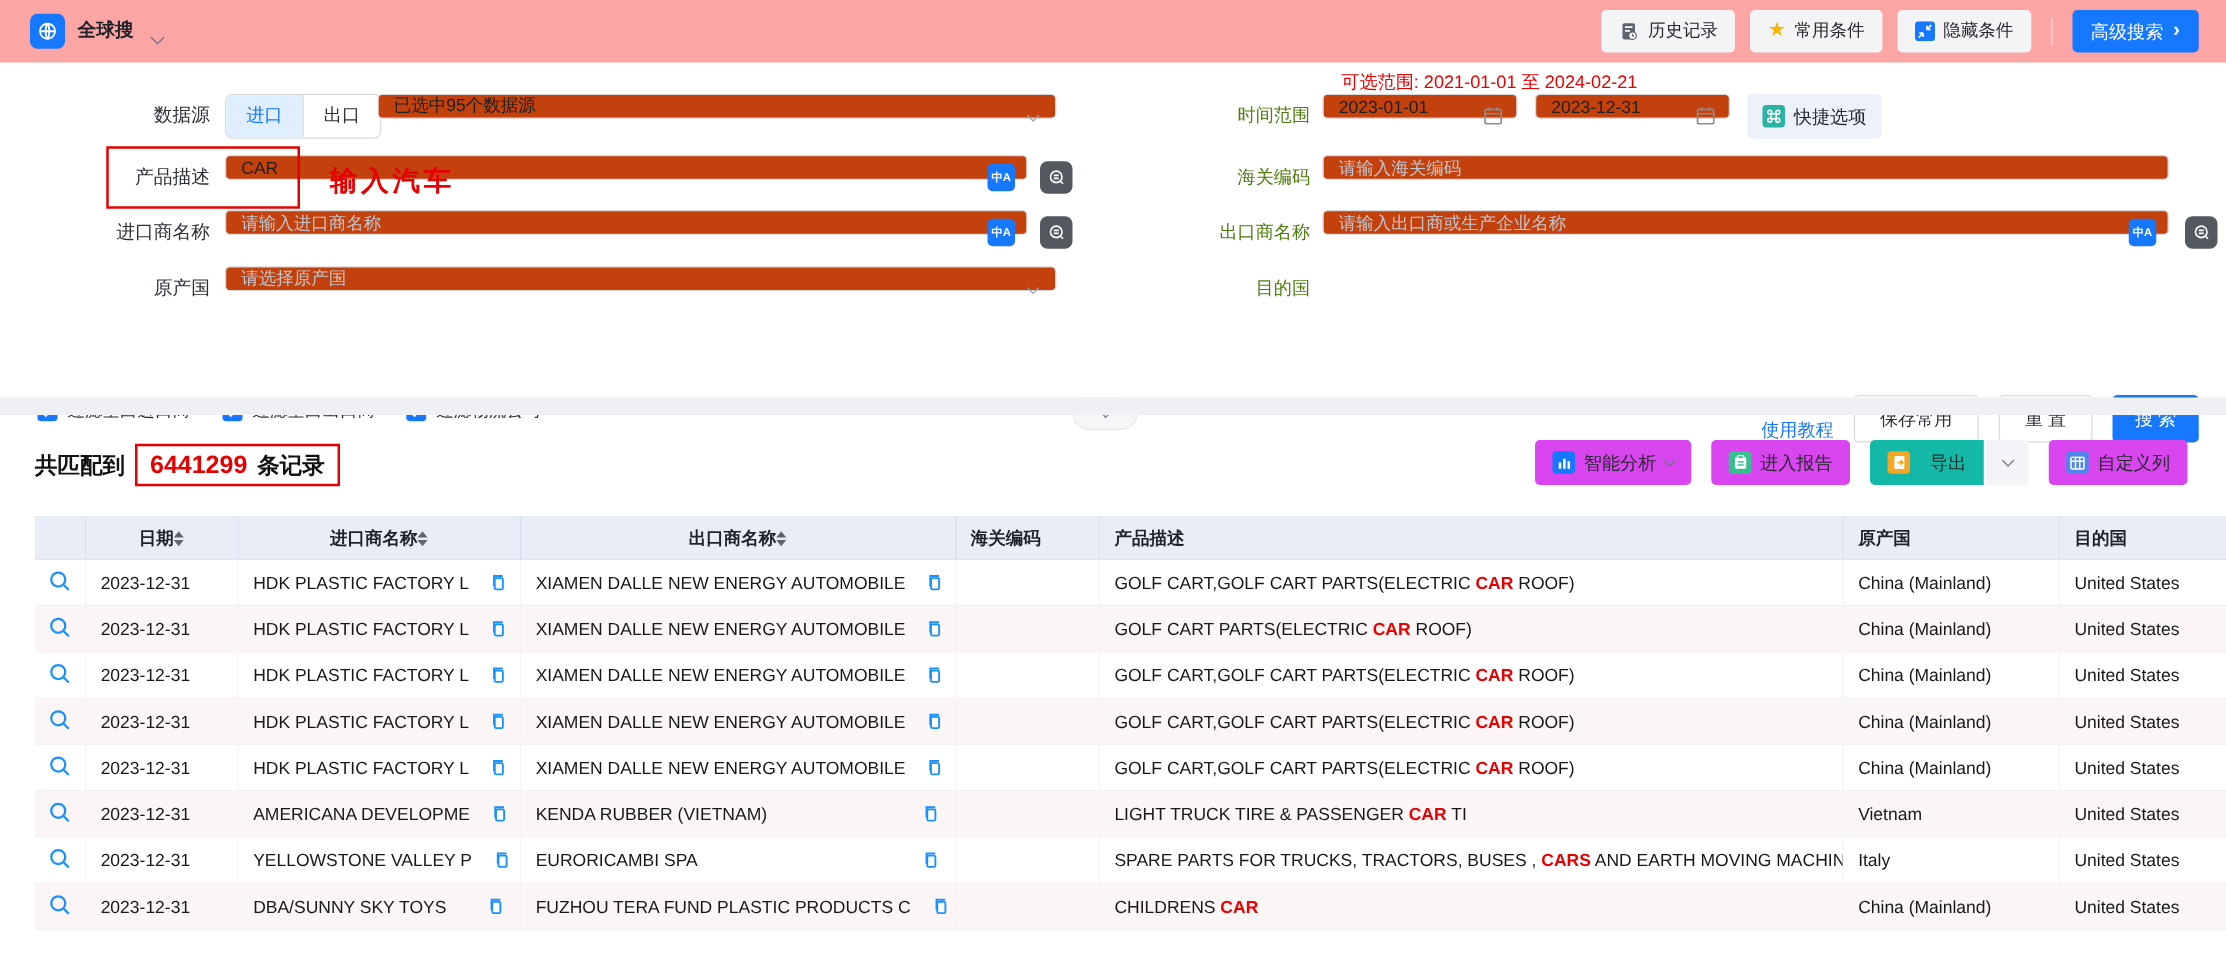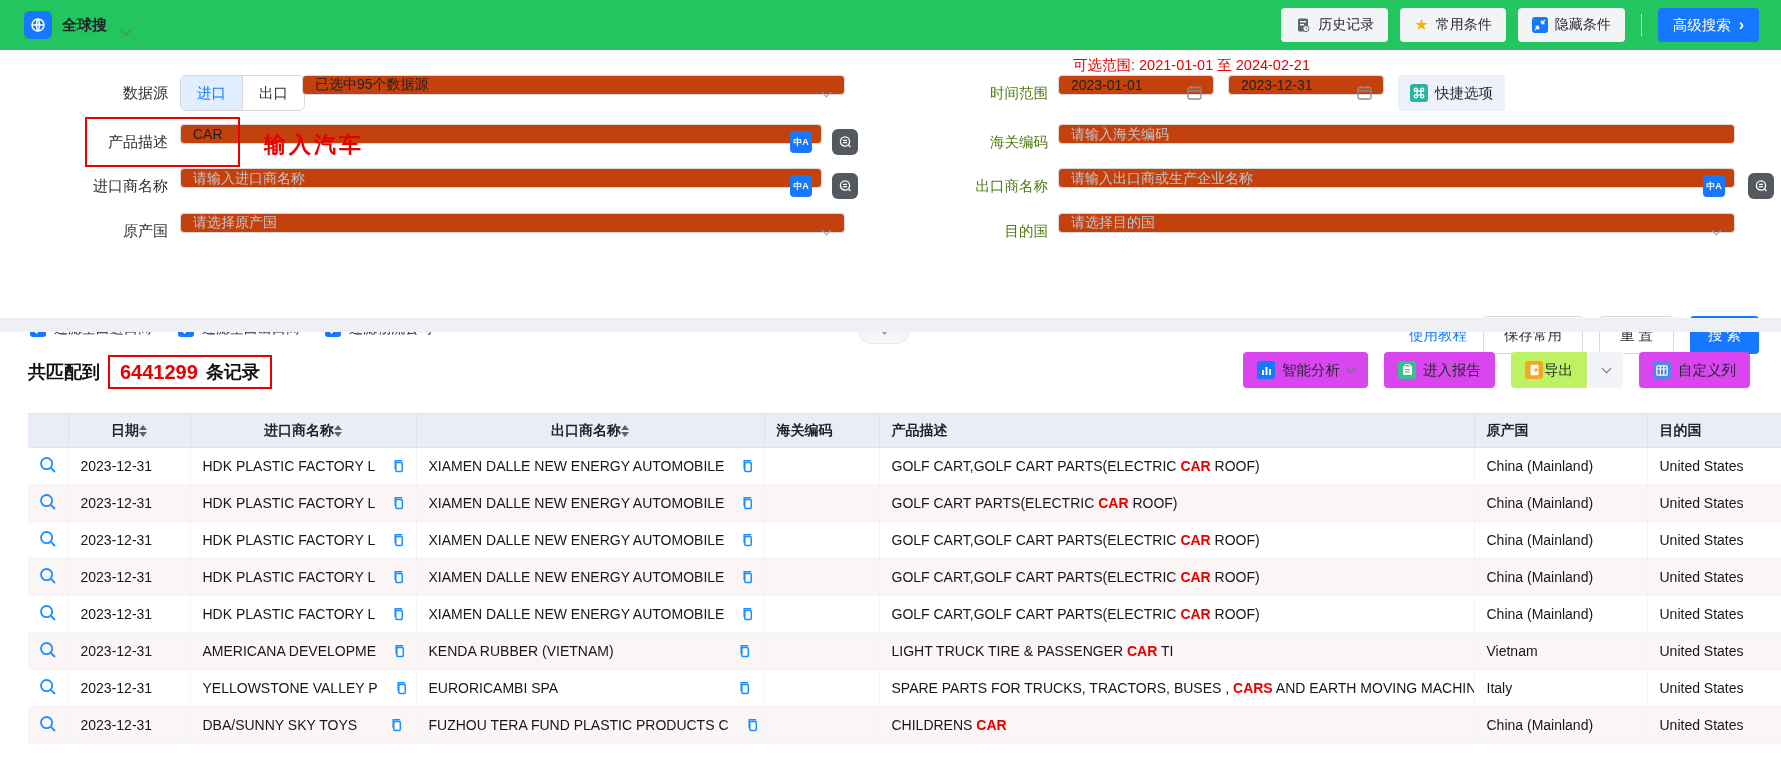--- a/index.html
+++ b/index.html
@@ -4,21 +4,21 @@
 <style>
   * { box-sizing: border-box; }
   html,body { margin:0; padding:0; }
   body {
     width:1781px; height:764px; overflow:hidden; position:relative;
     background:#fff; color:#1f2329;
     font-family:"Liberation Sans","DejaVu Sans",sans-serif; font-size:14px;
   }
 
   
-  .topbar { position:absolute; top:0; left:0; right:0; height:58px; background:#22c55e; border-bottom:1px solid #ebedf0; }
+  .topbar { position:absolute; top:0; left:0; right:0; height:58px; background:#fca5a5; border-bottom:1px solid #ebedf0; }
   .logo { position:absolute; left:24px; top:11px; width:28px; height:28px; background:#1677ff; border-radius:6px; display:flex; align-items:center; justify-content:center; }
   .app-title { position:absolute; left:62px; top:0; line-height:50px; font-size:15px; font-weight:600; color:#1f2329; }
   .title-chev { position:absolute; left:122px; top:21px; }
   .chev { width:8px; height:8px; border-right:1.6px solid #6b7280; border-bottom:1.6px solid #6b7280; transform:rotate(45deg); display:inline-block; }
   .topbar-right { position:absolute; right:22px; top:8px; display:flex; align-items:center; gap:12px; }
   .btn-light { height:34px; background:#f3f4f6; border:none; border-radius:4px; padding:0 14px; display:inline-flex; align-items:center; gap:7px; font-size:14px; color:#26292e; cursor:pointer; }
   .tb-divider { width:1px; height:22px; background:#e3e4e6; margin:0 4px; }
   .btn-primary { height:34px; background:#1677ff; color:#fff; border:none; border-radius:4px; padding:0 15px; display:inline-flex; align-items:center; gap:8px; font-size:14.5px; cursor:pointer; }
   .adv-arrow { font-size:16px; font-weight:700; line-height:1; }
   .star { color:#f7b500; font-size:16px; line-height:1; }
@@ -42,35 +42,35 @@
   .annotation { position:absolute; color:#e60000; font-weight:700; font-size:22px; letter-spacing:3px; font-family:"Liberation Serif","DejaVu Serif",serif; }
   .trans-ic { position:absolute; width:22px; height:22px; background:#1677ff; border-radius:4px; color:#fff; font-size:9px; font-weight:700; display:flex; align-items:center; justify-content:center; cursor:pointer; }
   .precise-ic { position:absolute; width:26px; height:26px; background:#54585f; border-radius:6px; display:flex; align-items:center; justify-content:center; cursor:pointer; }
   .cal-ic { position:absolute; cursor:pointer; }
   .quickbtn { position:absolute; height:36px; background:#edf1f9; border:none; border-radius:4px; padding:0 12px; display:inline-flex; align-items:center; gap:7px; font-size:14.5px; color:#26292e; cursor:pointer; }
   .cbrow-item { position:absolute; top:270px; display:flex; align-items:center; gap:8px; }
   .cb { width:16px; height:16px; background:#1677ff; border-radius:3px; position:relative; cursor:pointer; flex:none; }
   .cb::after { content:""; position:absolute; left:5px; top:2px; width:4px; height:8px; border:solid #fff; border-width:0 2px 2px 0; transform:rotate(45deg); }
   .collapse-pill { position:absolute; left:858px; top:268px; width:52px; height:26px; background:#f5f6f7; border:1px solid #e8eaed; border-radius:13px; display:flex; align-items:center; justify-content:center; cursor:pointer; }
   .collapse-pill .chev { width:7px; height:7px; margin-top:-3px; }
-  .form-actions { position:absolute; right:22px; top:266px; display:flex; align-items:center; gap:16px; }
+  .form-actions { position:absolute; right:22px; top:266px; display:flex; align-items:flex-end; gap:16px; }
   .link { color:#1677ff; font-size:14.5px; cursor:pointer; }
   .btn-outline { height:38px; background:#fff; border:1px solid #d9d9d9; border-radius:4px; padding:0 20px; font-size:14.5px; color:#2b2f36; cursor:pointer; }
   .btn-search { height:38px; background:#1677ff; border:none; border-radius:4px; padding:0 18px; font-size:14.5px; color:#fff; cursor:pointer; }
 
   .section-sep { position:absolute; top:318px; left:0; right:0; height:14px; background:#eef0f3; }
 
   
   .match-line { position:absolute; left:28px; top:352px; height:40px; display:flex; align-items:center; font-size:18px; font-weight:700; color:#111; }
   .count-box { display:inline-flex; align-items:center; border:2px solid #e60000; padding:3px 10px; margin-left:8px; gap:8px; }
   .count-num { color:#e60000; font-size:20px; font-weight:700; }
   .toolbar { position:absolute; right:31px; top:352px; display:flex; align-items:center; gap:16px; }
   .btn-tool { height:36px; background:#d946ef; border:none; border-radius:4px; padding:0 14px; display:inline-flex; align-items:center; gap:7px; font-size:14.5px; color:#26292e; cursor:pointer; }
   .split { display:flex; gap:2px; }
-  .split .seg2 { height:36px; background:#bef264; border:none; border-radius:4px 0 0 4px; padding:0 14px; display:inline-flex; align-items:center; gap:1px; font-size:14.5px; color:#26292e; cursor:pointer; }
+  .split .seg2 { height:36px; background:#14b8a6; border:none; border-radius:4px 0 0 4px; padding:0 14px; display:inline-flex; align-items:center; gap:16px; font-size:14.5px; color:#26292e; cursor:pointer; }
   .split .seg3 { height:36px; width:34px; background:#f2f4f8; border:none; border-radius:0 4px 4px 0; display:inline-flex; align-items:center; justify-content:center; cursor:pointer; }
   .ic18 { width:18px; height:18px; border-radius:3px; display:inline-flex; align-items:center; justify-content:center; flex:none; }
 
   
   table.grid { position:absolute; left:28px; top:413px; width:1753px; border-collapse:collapse; table-layout:fixed; }
   .grid thead th { height:34px; background:#e9edf8; border-top:1px solid #dde3f0; border-bottom:1px solid #dde3f0; border-right:1px solid #d9dfee; font-size:14px; font-weight:700; color:#1f2329; text-align:left; padding:0 12px; }
   .grid thead th:last-child { border-right:none; }
   .grid thead th .hwrap { display:flex; align-items:center; justify-content:center; }
   .sort { display:inline-flex; flex-direction:column; gap:2px; }
   .sort i { width:0; height:0; border-left:4px solid transparent; border-right:4px solid transparent; display:block; }
@@ -210,24 +210,20 @@
         <path d="M5 5.3h4M5 7.7h4M10.6 10.2l1.8 1.8"></path>
       </svg>
   </span>
 
   <div class="flabel" style="left:30px; top:163px;">原产国</div>
   <div class="selectbox" style="left:180px; top:163px; width:665px;">
     <span class="ph">请选择原产国</span>
     <span class="sel-chev"></span>
   </div>
   <div class="flabel-r" style="top:163px;">目的国</div>
-  <div class="selectbox" style="left:1058px; top:163px; width:677px;">
-    <span class="ph">请选择目的国</span>
-    <span class="sel-chev"></span>
-  </div>
 
   <div class="cbrow-item" style="left:30px;">
     <span class="cb"></span>
     <span>过滤空白进口商</span>
   </div>
   <div class="cbrow-item" style="left:178px;">
     <span class="cb"></span>
     <span>过滤空白出口商</span>
   </div>
   <div class="cbrow-item" style="left:325px;">

